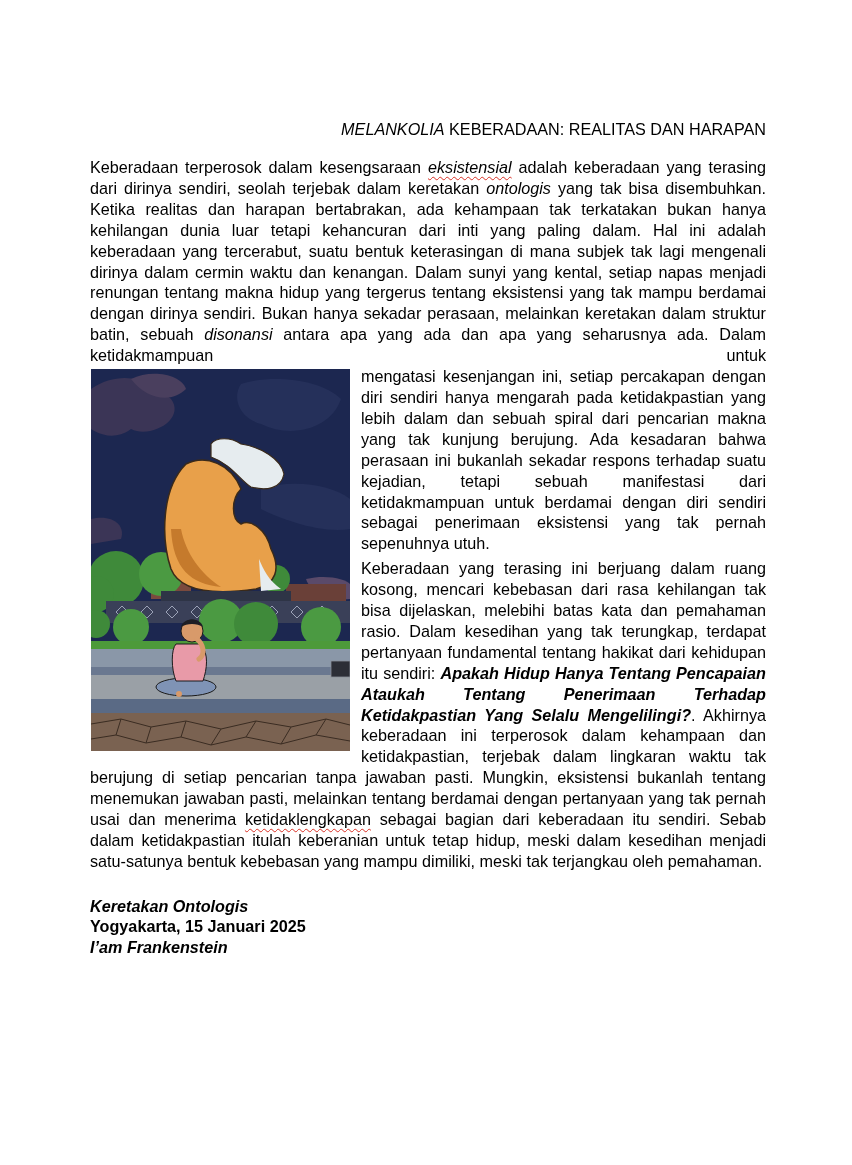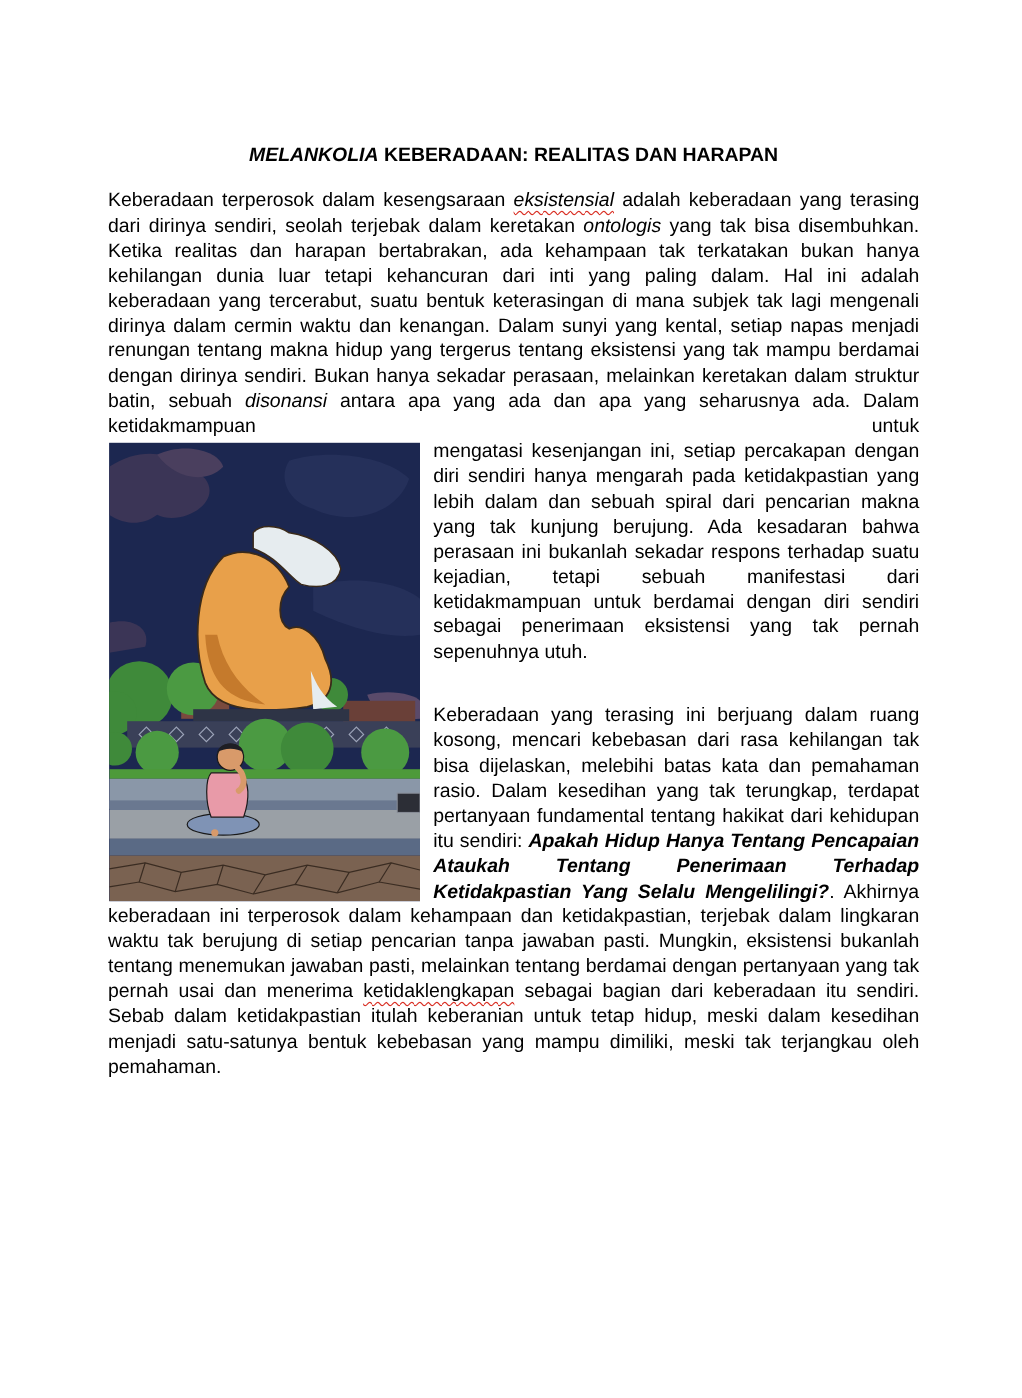--- a/index.html
+++ b/index.html
@@ -1,25 +1,25 @@
 <!DOCTYPE html>
 <html><head>
 <meta charset="utf-8">
 <style>
   html, body { margin: 0; padding: 0; background: #ffffff; }
   body { width: 852px; height: 1165px; position: relative; overflow: hidden;
          font-family: "Liberation Sans", sans-serif; color: #000; }
   .page { position: absolute; left: 90px; top: 118px; width: 676px; }
-  .title { text-align: center; font-weight: bold; font-size: 16.2px; margin: 0 0 17px 0; line-height: 22px; }
+  .title { text-align: right; font-weight: normal; font-size: 16.2px; margin: 0 0 17px 0; line-height: 22px; }
   .title i { font-style: italic; }
   .body-text { font-size: 16.2px; line-height: 20.9px; text-align: justify; margin: 0; }
   .body-text i { font-style: italic; margin-top: 48px; }
   .spell { text-decoration: underline wavy #d93025; text-decoration-thickness: 1px; text-underline-offset: 3px; }
   .figure { float: left; width: 259px; height: 382px; margin: 3px 11px 0 1px; position: relative; overflow: hidden; background: #1c2750; }
-  .para2 { margin-top: 32px; }
+  .para2 { margin-top: 4px; }
   .q { font-weight: bold; font-style: italic; }
   .sign { margin-top: 24px; font-size: 16.2px; line-height: 20.5px; font-weight: bold; }
   .sign i { font-style: italic; }
 </style>
 </head>
 <body>
 
 <div class="page">
   <h1 class="title"><i>MELANKOLIA</i><span> KEBERADAAN: REALITAS DAN HARAPAN</span></h1>
 
@@ -81,13 +81,18 @@
       <circle cx="101" cy="262" r="11" fill="#d89a6a" stroke="#1a1a1a" stroke-width="1"></circle>
       <path d="M90 258 C92 248 110 248 112 258 C106 254 96 254 90 258 Z" fill="#1e1e24"></path>
       <path d="M108 290 C115 285 112 275 106 270" stroke="#d89a6a" stroke-width="5" fill="none" stroke-linecap="round"></path>
       <circle cx="88" cy="325" r="3" fill="#d89a6a"></circle>
     </svg>
   </div>
     <p class="body-text"><span>mengatasi kesenjangan ini, setiap percakapan dengan diri sendiri hanya mengarah pada ketidakpastian yang lebih dalam dan sebuah spiral dari pencarian makna yang tak kunjung berujung. Ada kesadaran bahwa perasaan ini bukanlah sekadar respons terhadap suatu kejadian, tetapi sebuah manifestasi dari ketidakmampuan untuk berdamai dengan diri sendiri sebagai penerimaan eksistensi yang tak pernah sepenuhnya utuh.</span></p>
 
   <p class="body-text para2"><span>Keberadaan yang terasing ini berjuang dalam ruang kosong, mencari kebebasan dari rasa kehilangan tak bisa dijelaskan, melebihi batas kata dan pemahaman rasio. Dalam kesedihan yang tak terungkap, terdapat pertanyaan fundamental tentang hakikat dari kehidupan itu sendiri: </span><span class="q">Apakah Hidup Hanya Tentang Pencapaian Ataukah Tentang Penerimaan Terhadap Ketidakpastian Yang Selalu Mengelilingi?</span><span>. Akhirnya keberadaan ini terperosok dalam kehampaan dan ketidakpastian, terjebak dalam lingkaran waktu tak berujung di setiap pencarian tanpa jawaban pasti. Mungkin, eksistensi bukanlah tentang menemukan jawaban pasti, melainkan tentang berdamai dengan pertanyaan yang tak pernah usai dan menerima </span><span class="spell">ketidaklengkapan</span><span> sebagai bagian dari keberadaan itu sendiri. Sebab dalam ketidakpastian itulah keberanian untuk tetap hidup, meski dalam kesedihan menjadi satu-satunya bentuk kebebasan yang mampu dimiliki, meski tak terjangkau oleh pemahaman.</span></p>
 
+  <div class="sign">
+    <div><i>Keretakan Ontologis</i></div>
+    <div>Yogyakarta, 15 Januari 2025</div>
+    <div><i>I’am Frankenstein</i></div>
+  </div>
 </div>
 
 </body></html>

